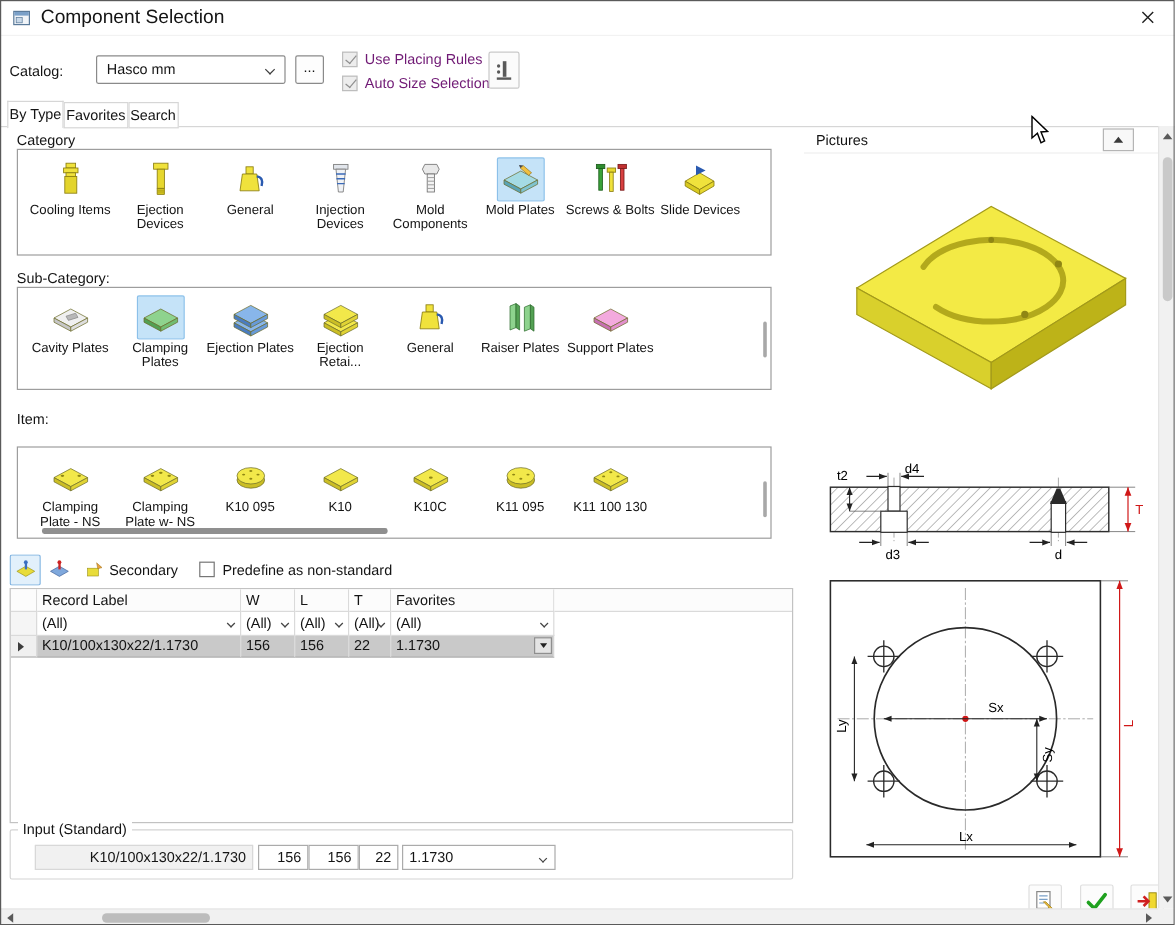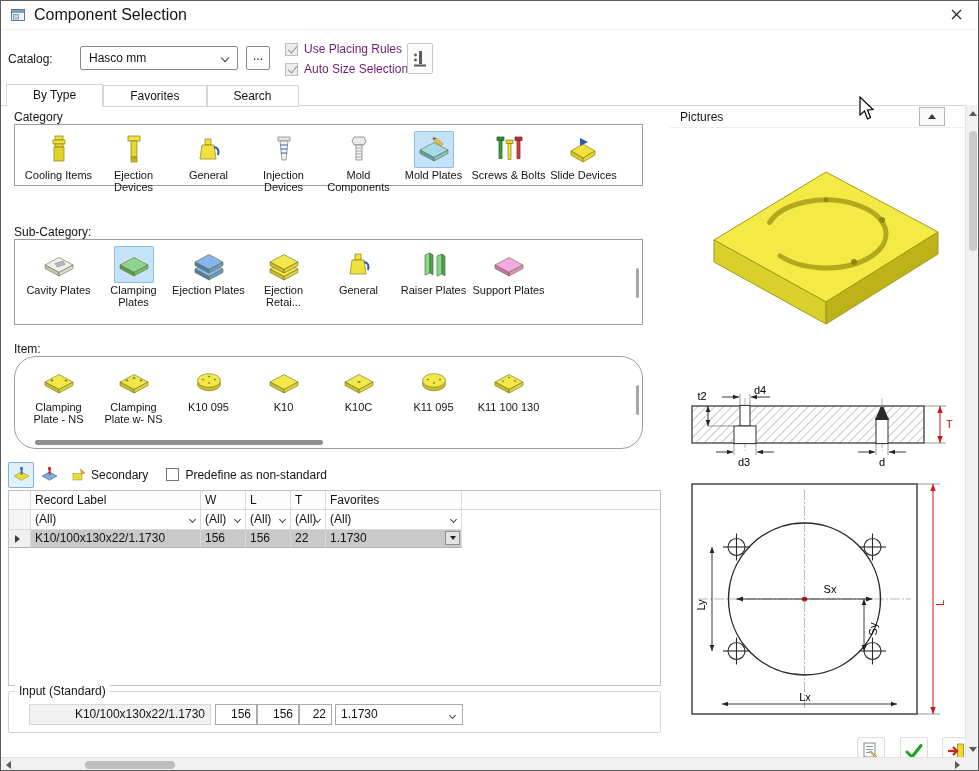--- a/index.html
+++ b/index.html
@@ -23,21 +23,21 @@
   .cbrow { position:absolute; display:flex; align-items:center; }
   .cb { width:13px; height:13px; border:1px solid #767676; background:#fff; position:relative; flex:0 0 auto; }
   .cb.dis { background:#ededed; border-color:#bdbdbd; }
   .cb.on::after { content:""; position:absolute; left:3.5px; top:0.5px; width:4px; height:8px; border-right:1.6px solid #8f8f8f; border-bottom:1.6px solid #8f8f8f; transform:rotate(40deg); }
   .cblab { margin-left:6px; }
   .dim { color:#701a75; }
   .infobtn { position:absolute; left:407px; top:43px; width:26px; height:31px; border:1px solid #c9c9c9; border-radius:2px; background:#fbfbfb; display:flex; align-items:center; justify-content:center; }
 
   
   .tabstrip { position:absolute; left:0; top:84px; width:979px; height:22px; border-bottom:1px solid #d6d6d6; }
-  .tab { display:inline-block; margin-left:0; padding:0 26px; height:22px; line-height:21px; border:1px solid #d6d6d6; background:#fff; position:relative; vertical-align:bottom; }
+  .tab { display:inline-block; margin-left:0; padding:0 1px; height:22px; line-height:21px; border:1px solid #d6d6d6; background:#fff; position:relative; vertical-align:bottom; }
   .tab.active { border-bottom:1px solid #fff; z-index:3; height:23px; }
   .tabs-inner { position:absolute; left:6px; top:0; height:23px; }
 
   
   .seclabel { position:absolute; left:14px; font-size:12px; }
   .iconbox { position:absolute; left:14px; width:629px; border:1px solid #9d9d9d; background:#fff; display:flex; align-items:flex-start; padding:6px 2px 0 6px; }
   .cell { width:75px; display:flex; flex-direction:column; align-items:center; }
   .icw { width:40px; height:37px; display:flex; align-items:center; justify-content:center; border-radius:2px; }
   .cell.sel .icw { background:#c5e3f8; box-shadow:0 0 0 1px #8cc0e9 inset; }
   .ilbl { margin-top:1px; font-size:11px; line-height:12px; text-align:center; max-width:74px; }
@@ -182,21 +182,21 @@
     </svg>
   </div>
 
   <div class="tabstrip">
     <div class="tabs-inner">
       <div class="tab active">By Type</div><div class="tab">Favorites</div><div class="tab">Search</div>
     </div>
   </div>
 
   <span class="seclabel" style="top:110px;">Category</span>
-  <div class="iconbox" style="top:124px; height:62px;">
+  <div class="iconbox" style="top:124px; height:89px;">
     <div class="cell">
       <span class="icw">
           <svg class="ic" viewBox="0 0 34 34">
         <g stroke="#8a7d10" stroke-width="0.7" fill="#f0e23c">
           <rect x="13" y="3" width="8" height="4"></rect>
               <rect x="11" y="7" width="12" height="4"></rect>
           <rect x="13" y="11" width="8" height="3"></rect>
               <rect x="12" y="14" width="10" height="14" fill="#e3d42c"></rect>
         </g>
           </svg>
@@ -342,21 +342,21 @@
           <svg class="ic pl-pink" viewBox="0 0 34 34">
         <use href="#sym-plate"></use>
           </svg>
         </span>
       <span class="ilbl">Support Plates</span>
     </div>
     <span class="vmark"></span>
   </div>
 
   <span class="seclabel" style="top:342px;">Item:</span>
-  <div class="iconbox" style="top:356px; height:93px;border-radius:22px;">
+  <div class="iconbox" style="top:372px; height:77px;">
     <div class="cell">
       <span class="icw">
           <svg class="ic pl-yellow" viewBox="0 0 34 34">
         <use href="#sym-plate"></use>
         <g fill="#8f8614">
               <ellipse cx="10" cy="15.5" rx="1.5" ry="0.9"></ellipse>
               <ellipse cx="24" cy="15.5" rx="1.5" ry="0.9"></ellipse>
             </g>
           </svg>
         </span>

